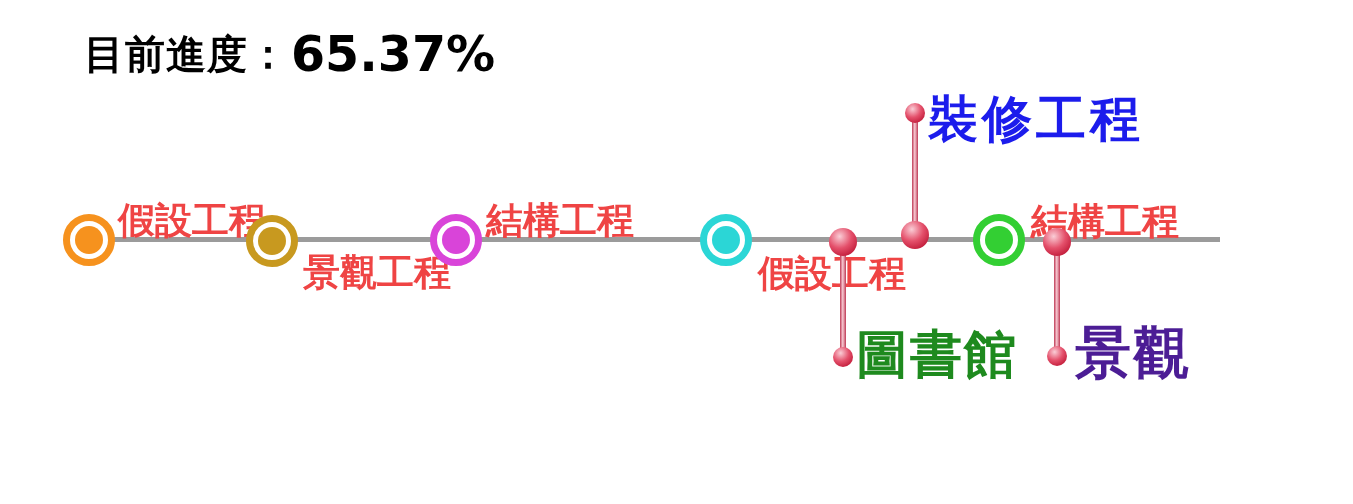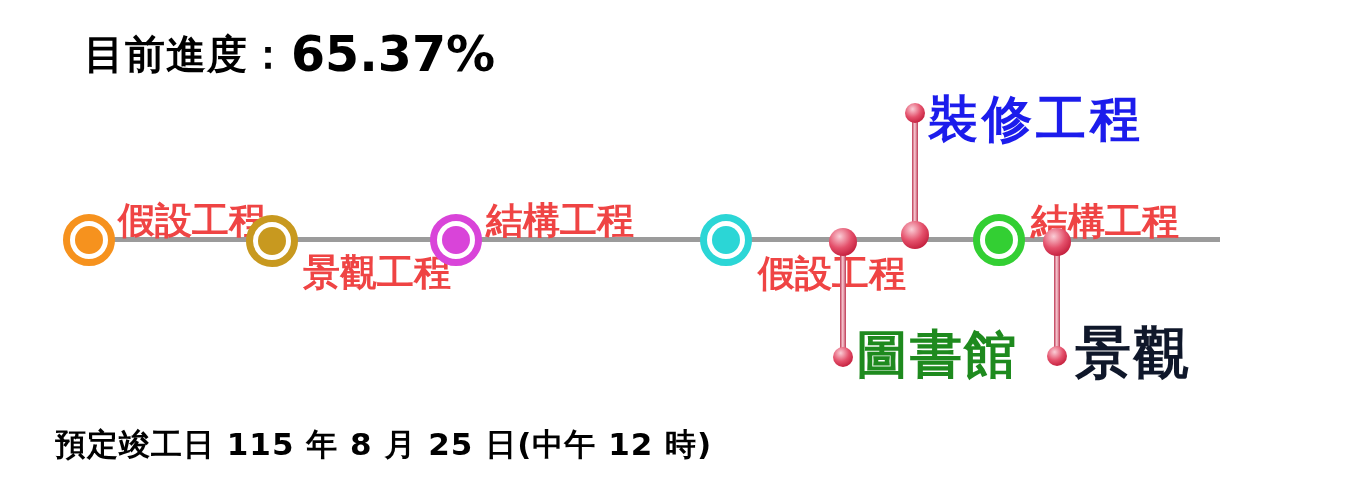--- a/index.html
+++ b/index.html
@@ -143,18 +143,17 @@
     <div class="pin-stem"></div>
     <div class="pin-ball"></div>
     <div class="pin-ball-sm"></div>
     <div class="pin-label" style="color: rgb(30, 138, 30); text-align: right;">圖書館</div>
   </div>
 
   <div class="p-landscape">
     <div class="pin-stem"></div>
     <div class="pin-ball"></div>
     <div class="pin-ball-sm"></div>
-    <div class="pin-label" style="color: #0f172a;">景觀</div>
+    <div class="pin-label" style="color: #4c1d95;">景觀</div>
   </div>
 
-  <div class="footer-text">預定竣工日 115 年 8 月 25 日(中午 12 時)</div>
 
 </div>
 
 </body></html>

